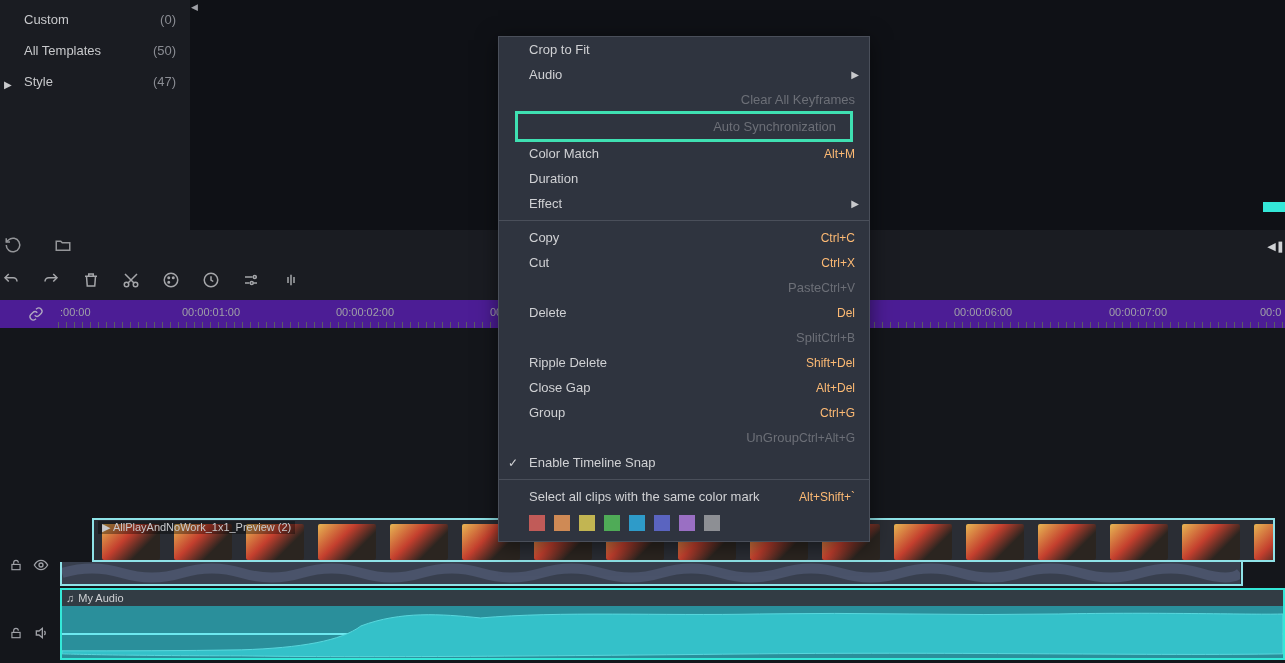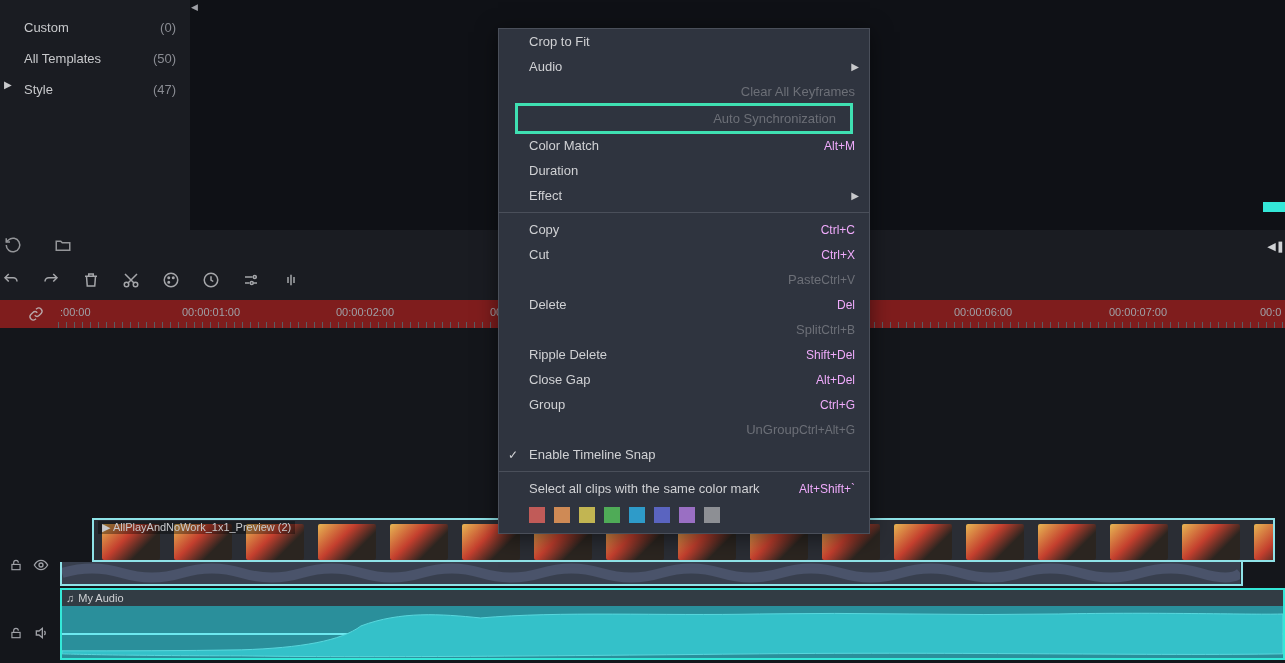--- a/index.html
+++ b/index.html
@@ -1,37 +1,37 @@
 <!DOCTYPE html>
 <html><head>
 <meta charset="utf-8">
 <style>
 * { margin: 0; padding: 0; box-sizing: border-box; font-family: -apple-system, "Segoe UI", Arial, sans-serif; }
 body { background: #1a1c22; color: #c8c9cc; font-size: 13px; width: 1285px; height: 663px; overflow: hidden; position: relative; }
 
 
-.sidebar { position: absolute; left: 0; top: 8px; width: 190px; height: 230px; padding-top: 4px; }
+.sidebar { position: absolute; left: 0; top: 0; width: 190px; height: 230px; padding-top: 4px; }
 .sidebar-item { display: flex; justify-content: space-between; align-items: center; padding: 8px 14px 8px 24px; cursor: pointer; }
 .sidebar-item span.count { color: #8a8c93; }
 .expand { position: absolute; left: 4px; top: 79px; color: #c8c9cc; font-size: 10px; }
 
 
 .panel-gap { position: absolute; left: 190px; top: 0; width: 1095px; height: 230px; background: #0f1116; }
 .panel-collapse { position: absolute; left: 191px; top: 2px; width: 6px; height: 22px; color: #9ea0a6; font-size: 9px; cursor: pointer; }
 
 
 .sidebar-bottom { position: absolute; left: 0; top: 236px; display: flex; gap: 32px; padding-left: 4px; }
 .sidebar-bottom .ico { width: 18px; height: 18px; cursor: pointer; opacity: .7; }
 
 
 .toolbar { position: absolute; left: 0; top: 266px; width: 100%; height: 28px; display: flex; align-items: center; gap: 22px; padding-left: 2px; }
 .toolbar .ico { width: 18px; height: 18px; cursor: pointer; opacity: .8; }
 
 
-.ruler { position: absolute; left: 0; top: 300px; width: 1285px; height: 28px; background: #7f1d1d; display: flex; align-items: center; overflow: hidden; }
+.ruler { position: absolute; left: 0; top: 300px; width: 1285px; height: 28px; background: #4c1d95; display: flex; align-items: center; overflow: hidden; }
 .ruler-chain { width: 22px; text-align: center; margin-left: 28px; opacity:.8; }
 .ruler-track { position: absolute; left: 58px; top: 0; right: 0; height: 28px; }
 .ruler-tick { position: absolute; top: 6px; font-size: 11px; color: #9fa1a7; }
 .ruler-track::after { content:""; position:absolute; left:0; right:0; bottom:0; height:6px;
   background-image: repeating-linear-gradient(to right, #5b5d63 0, #5b5d63 1px, transparent 1px, transparent 8px);
 }
 
 
 .timeline { position: absolute; left: 0; top: 328px; width: 1285px; bottom: 0; background: #14161b; }
 .track-head { position: absolute; left: 0; width: 58px; display: flex; align-items: center; justify-content: center; gap: 10px; }
@@ -43,24 +43,24 @@
 .thumbs { position: absolute; left: 8px; top: 4px; right: 2px; bottom: 2px; display: flex; gap: 14px; }
 .thumb { width: 58px; height: 36px; background: linear-gradient(135deg,#e7b653,#c43f2e 40%,#2b2520 70%); border-radius: 2px; flex-shrink: 0; }
 .audio-under-video { position: absolute; left: 60px; top: 234px; width: 1183px; height: 24px; border: 2px solid #8fe3e8; border-top: none; background: #2a2d34; overflow:hidden; }
 .wave-small { position:absolute; inset:0; opacity:.5; }
 
 .audio-track { position: absolute; left: 60px; top: 260px; right: 0; height: 72px; border: 2px solid #34e8d8; background: #1f6f7c; overflow: hidden; }
 .audio-track .label-bar { position: absolute; left: 0; top: 0; right: 0; height: 16px; background: #323c44; color: #cfd1d4; font-size: 11px; padding-left: 4px; display:flex; align-items:center; gap:4px; }
 .wave { position: absolute; left: 0; top: 16px; right: 0; bottom: 0; }
 
 
-.context-menu { position: absolute; left: 498px; top: 28px; width: 372px; background: #2f343f; border: 1px solid #4a4f5a; box-shadow: 0 4px 20px rgba(0,0,0,.5); font-size: 13px; }
+.context-menu { position: absolute; left: 498px; top: 36px; width: 372px; background: #2f343f; border: 1px solid #4a4f5a; box-shadow: 0 4px 20px rgba(0,0,0,.5); font-size: 13px; }
 .menu-item { display: flex; justify-content: space-between; align-items: center; padding: 5px 14px 5px 30px; position: relative; cursor: pointer; color: #d0d1d4; }
 .menu-item.disabled { color: #6c6f77; cursor: default; justify-content: flex-end; }
-.menu-item .shortcut { color: #f0abfc; font-size: 12px; }
+.menu-item .shortcut { color: #fdba74; font-size: 12px; }
 .menu-item.disabled .shortcut { color: #6c6f77; }
 .menu-item .sub { position: absolute; right: 10px; font-size: 10px; color: #c8c9cc; }
 .menu-sep { height: 1px; background: #4a4f5a; margin: 4px 0; }
 .menu-highlight { border: 3px solid #3fe0b2; margin: -1px 16px; }
 .menu-check { position: absolute; left: 9px; font-size: 12px; }
 .color-row { display: flex; gap: 9px; padding: 6px 14px 10px 30px; }
 .color-swatch { width: 16px; height: 16px; cursor: pointer; }
 
 
 .right-mark { position: absolute; right: 0; top: 202px; width: 22px; height: 10px; background: #34e8d8; }

